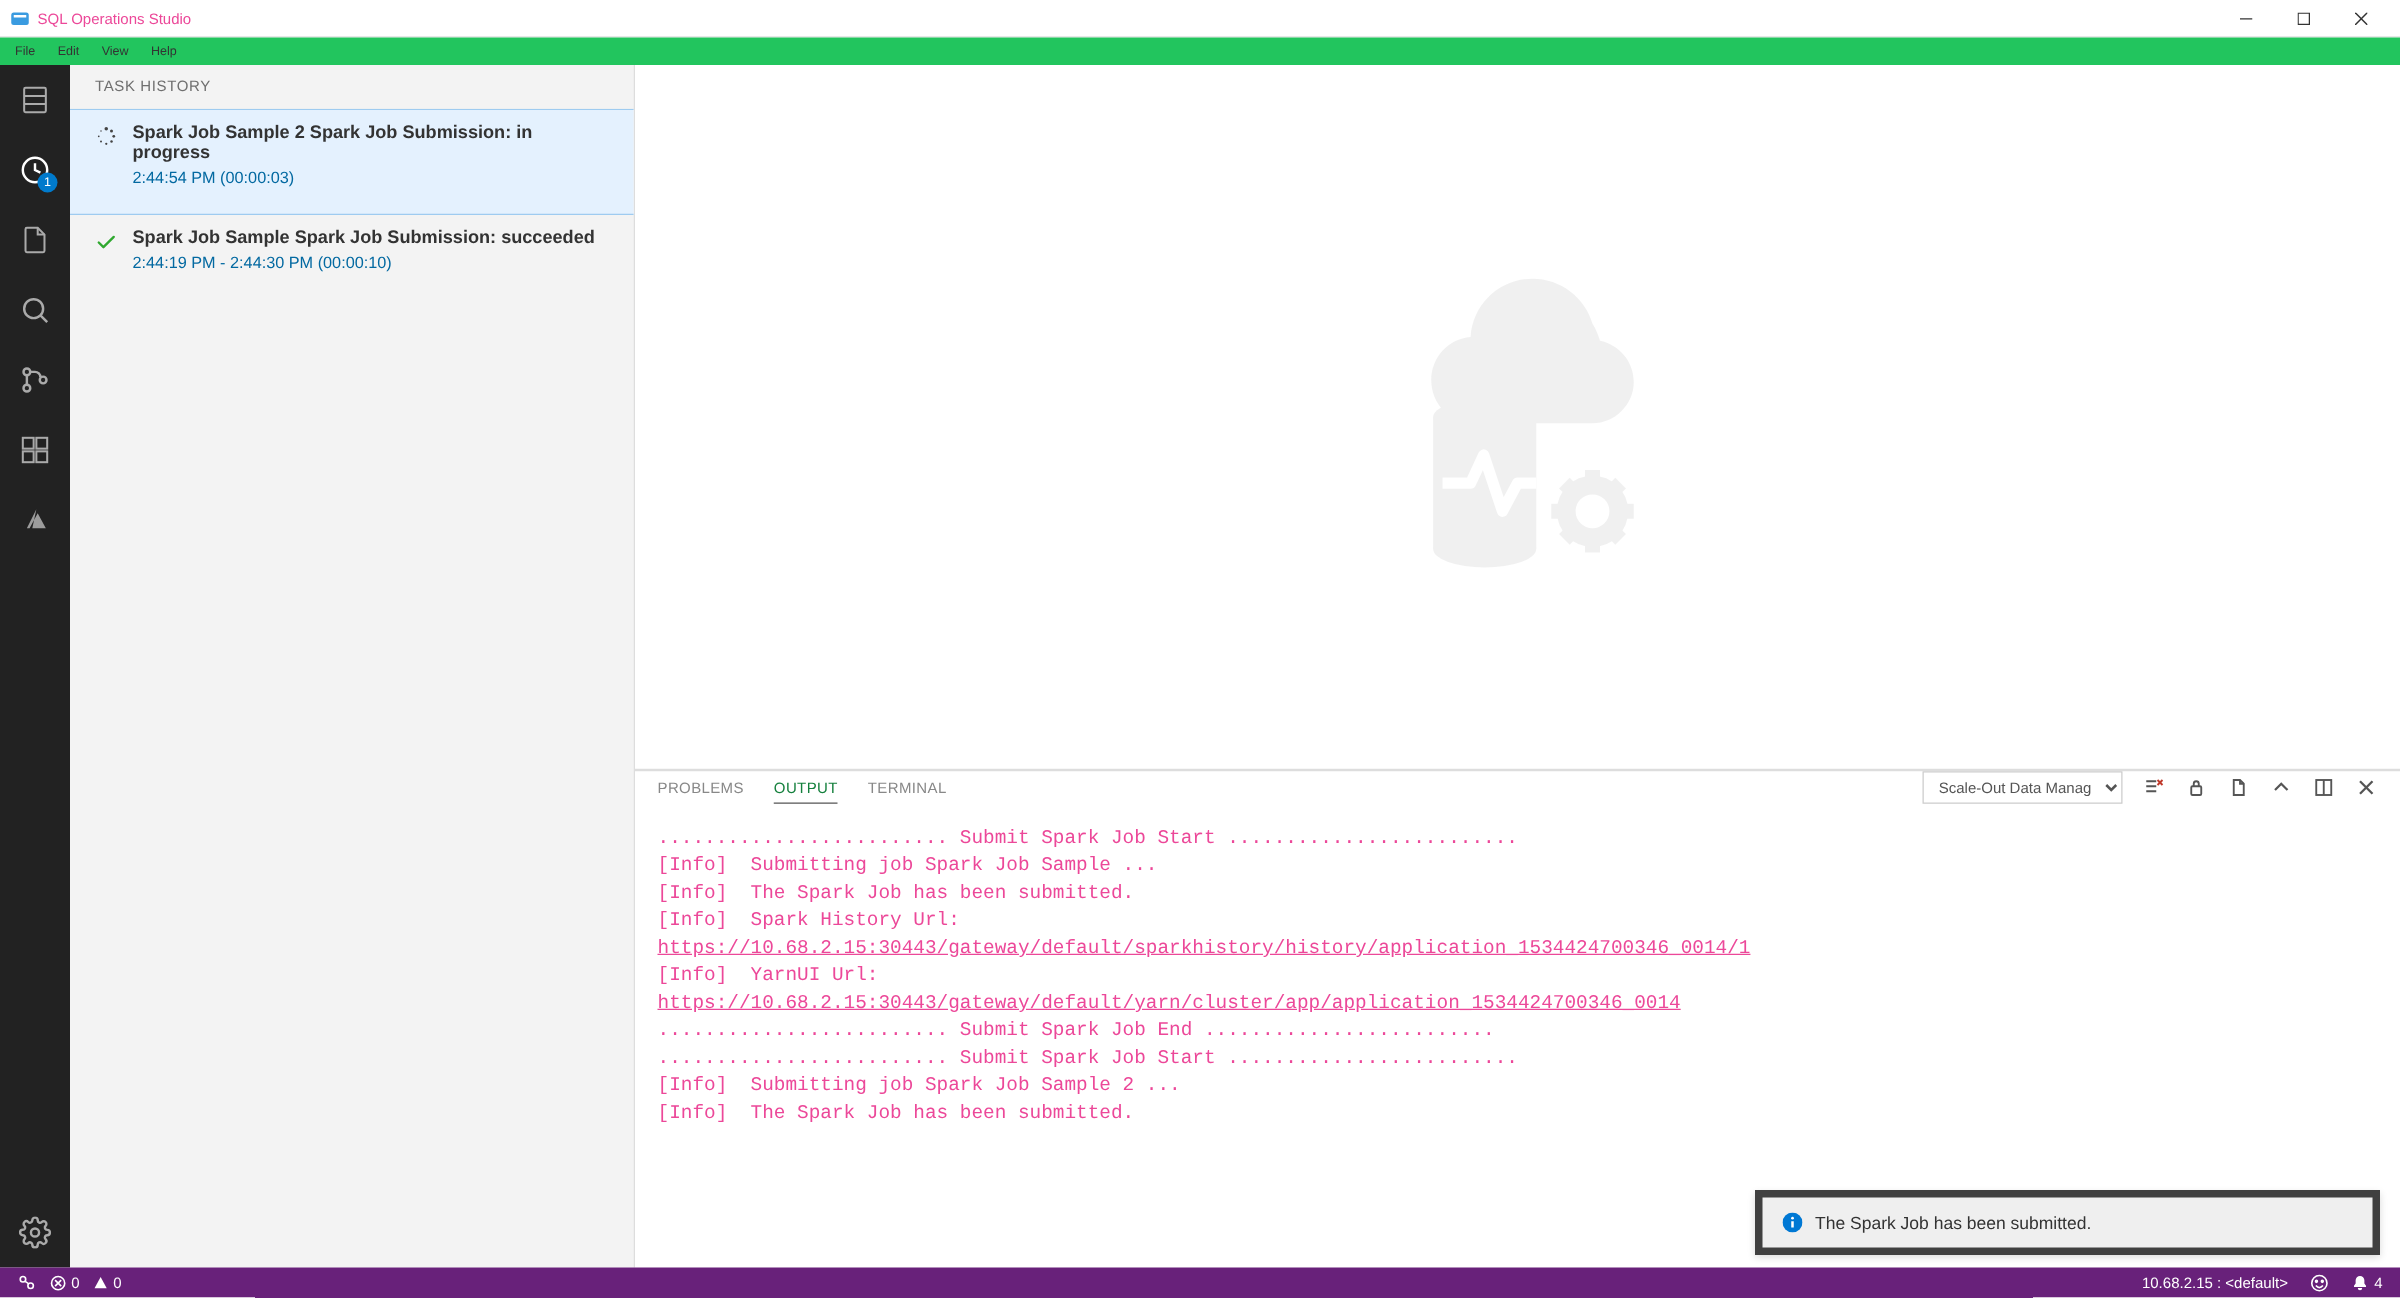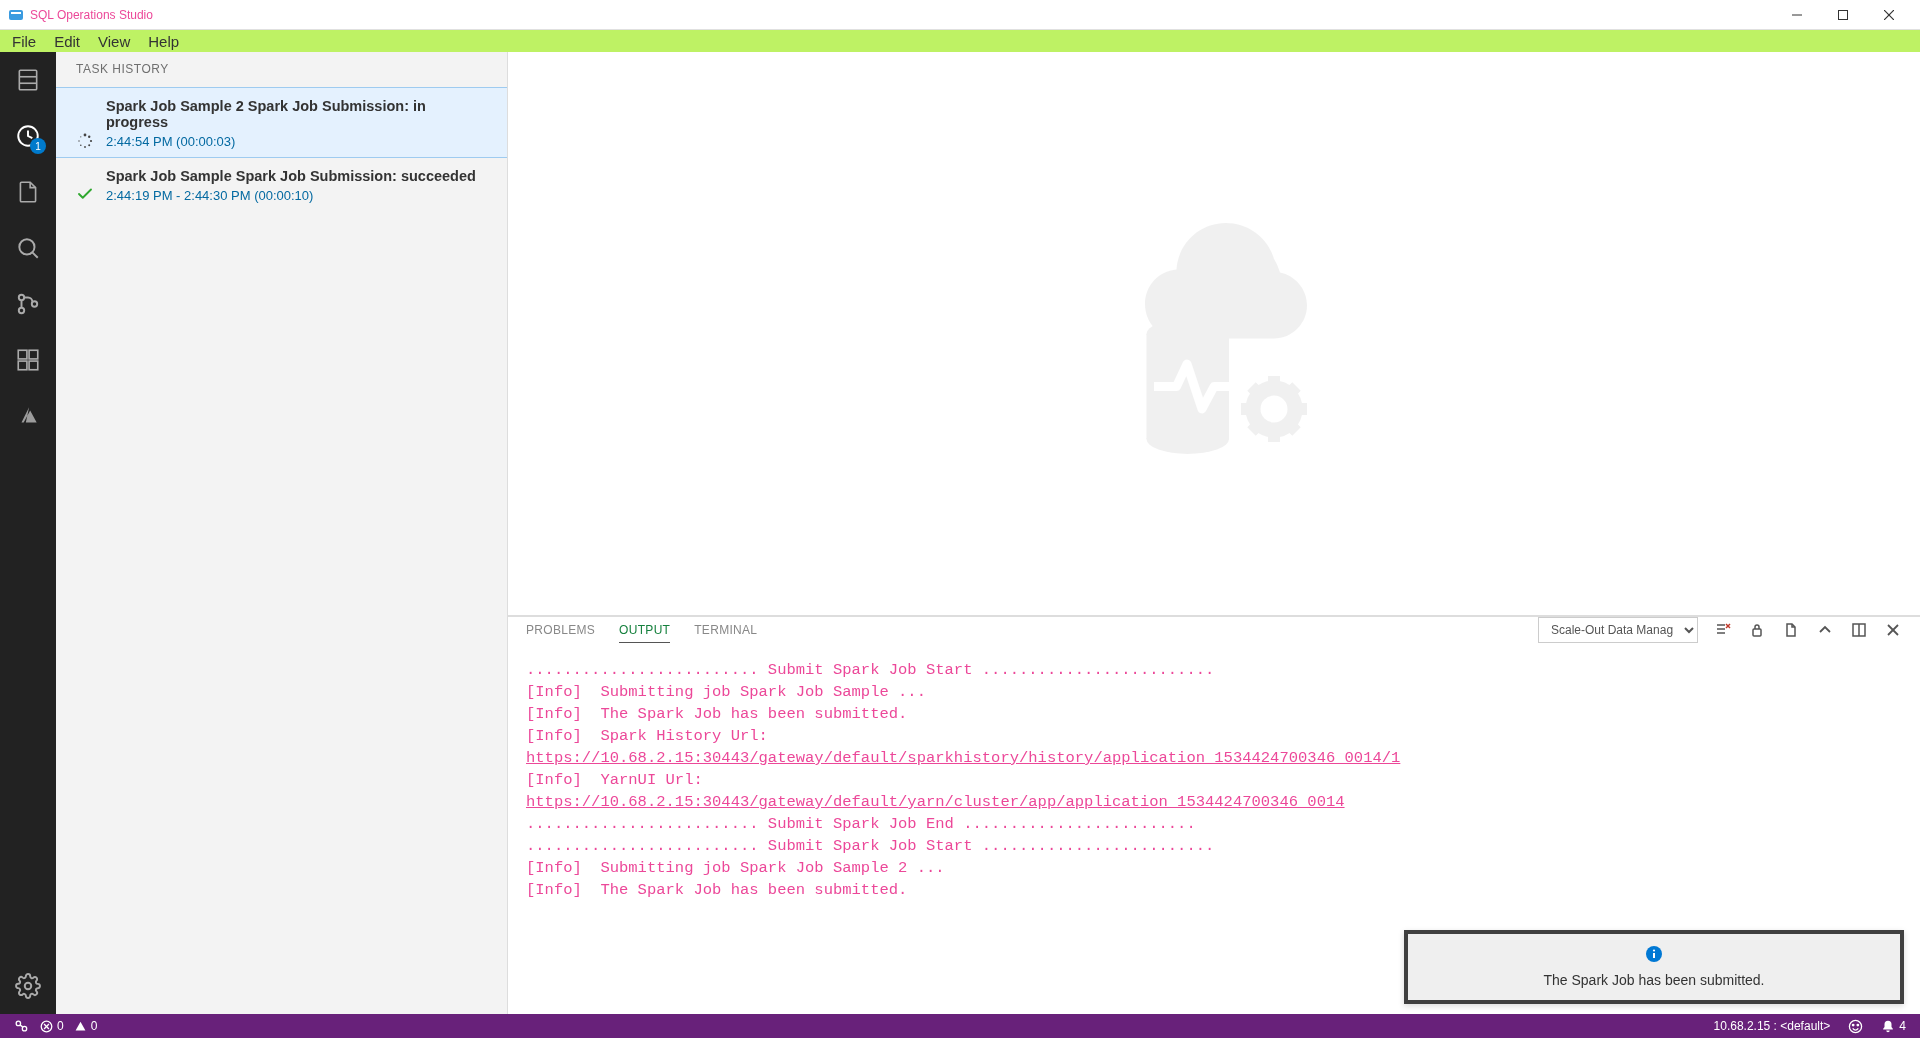--- a/index.html
+++ b/index.html
@@ -32,26 +32,26 @@
 .title-bar .win-btn {
   width: 46px;
   height: 30px;
   display: flex;
   align-items: center;
   justify-content: center;
   color: #333;
 }
 .menu-bar {
   height: 22px;
-  background: #bef264;
+  background: #22c55e;
   display: flex;
   align-items: center;
   padding: 0 4px;
   gap: 2px;
-  font-size: 15px;
+  font-size: 10px;
 }
 .menu-bar .menu-item { padding: 2px 8px; cursor: pointer; }
 .main-area {
   flex: 1;
   display: flex;
   min-height: 0;
 }
 .activity-bar {
   width: 56px;
   background: #222;
@@ -93,25 +93,24 @@
 }
 .sidebar-header {
   height: 35px;
   padding: 10px 20px 6px 20px;
   font-size: 12px;
   color: #6f6f6f;
   letter-spacing: 0.5px;
 }
 .task-list { flex: 1; overflow: auto; }
 .task-item {
-  padding: 10px 20px 8px 20px;
+  padding: 10px 20px 22px 20px;
   cursor: pointer;
   display: flex;
   gap: 12px;
-  align-items: flex-end;
 }
 .task-item.selected { background: #e4f1fe; border-top: 1px solid #9ecbf0; border-bottom: 1px solid #9ecbf0; }
 .task-icon { width: 18px; display: flex; justify-content: center; padding-top: 3px; }
 .task-body { flex: 1; }
 .task-title { font-weight: 600; color: #333; font-size: 14.5px; }
 .task-sub { color: #0369a1; font-size: 13px; margin-top: 4px; }
 .editor-area {
   flex: 1;
   display: flex;
   flex-direction: column;
@@ -183,28 +182,27 @@
   font-size: 12px;
 }
 .status-item { display: flex; align-items: center; gap: 4px; padding: 0 6px; cursor: pointer; }
 .status-bar .right { margin-left: auto; display:flex; gap:6px;}
 .toast {
   position: absolute;
   right: 16px;
   bottom: 34px;
   width: 500px;
   background: #efefef;
-  border: 4px solid #404040;
+  border: 6px solid #404040;
   box-shadow: 0 2px 6px rgba(0,0,0,0.15);
   padding: 12px 16px;
   display: flex;
   align-items: center;
   gap: 10px;
   font-size: 14px;
-  flex-direction: column;
 }
 .toast .info-icon { color: #0078d4; }
 svg { display:block; }
 </style>
 </head>
 <body>
 
 <div class="title-bar">
   <span class="app-icon">
     <svg width="16" height="16" viewBox="0 0 16 16">

